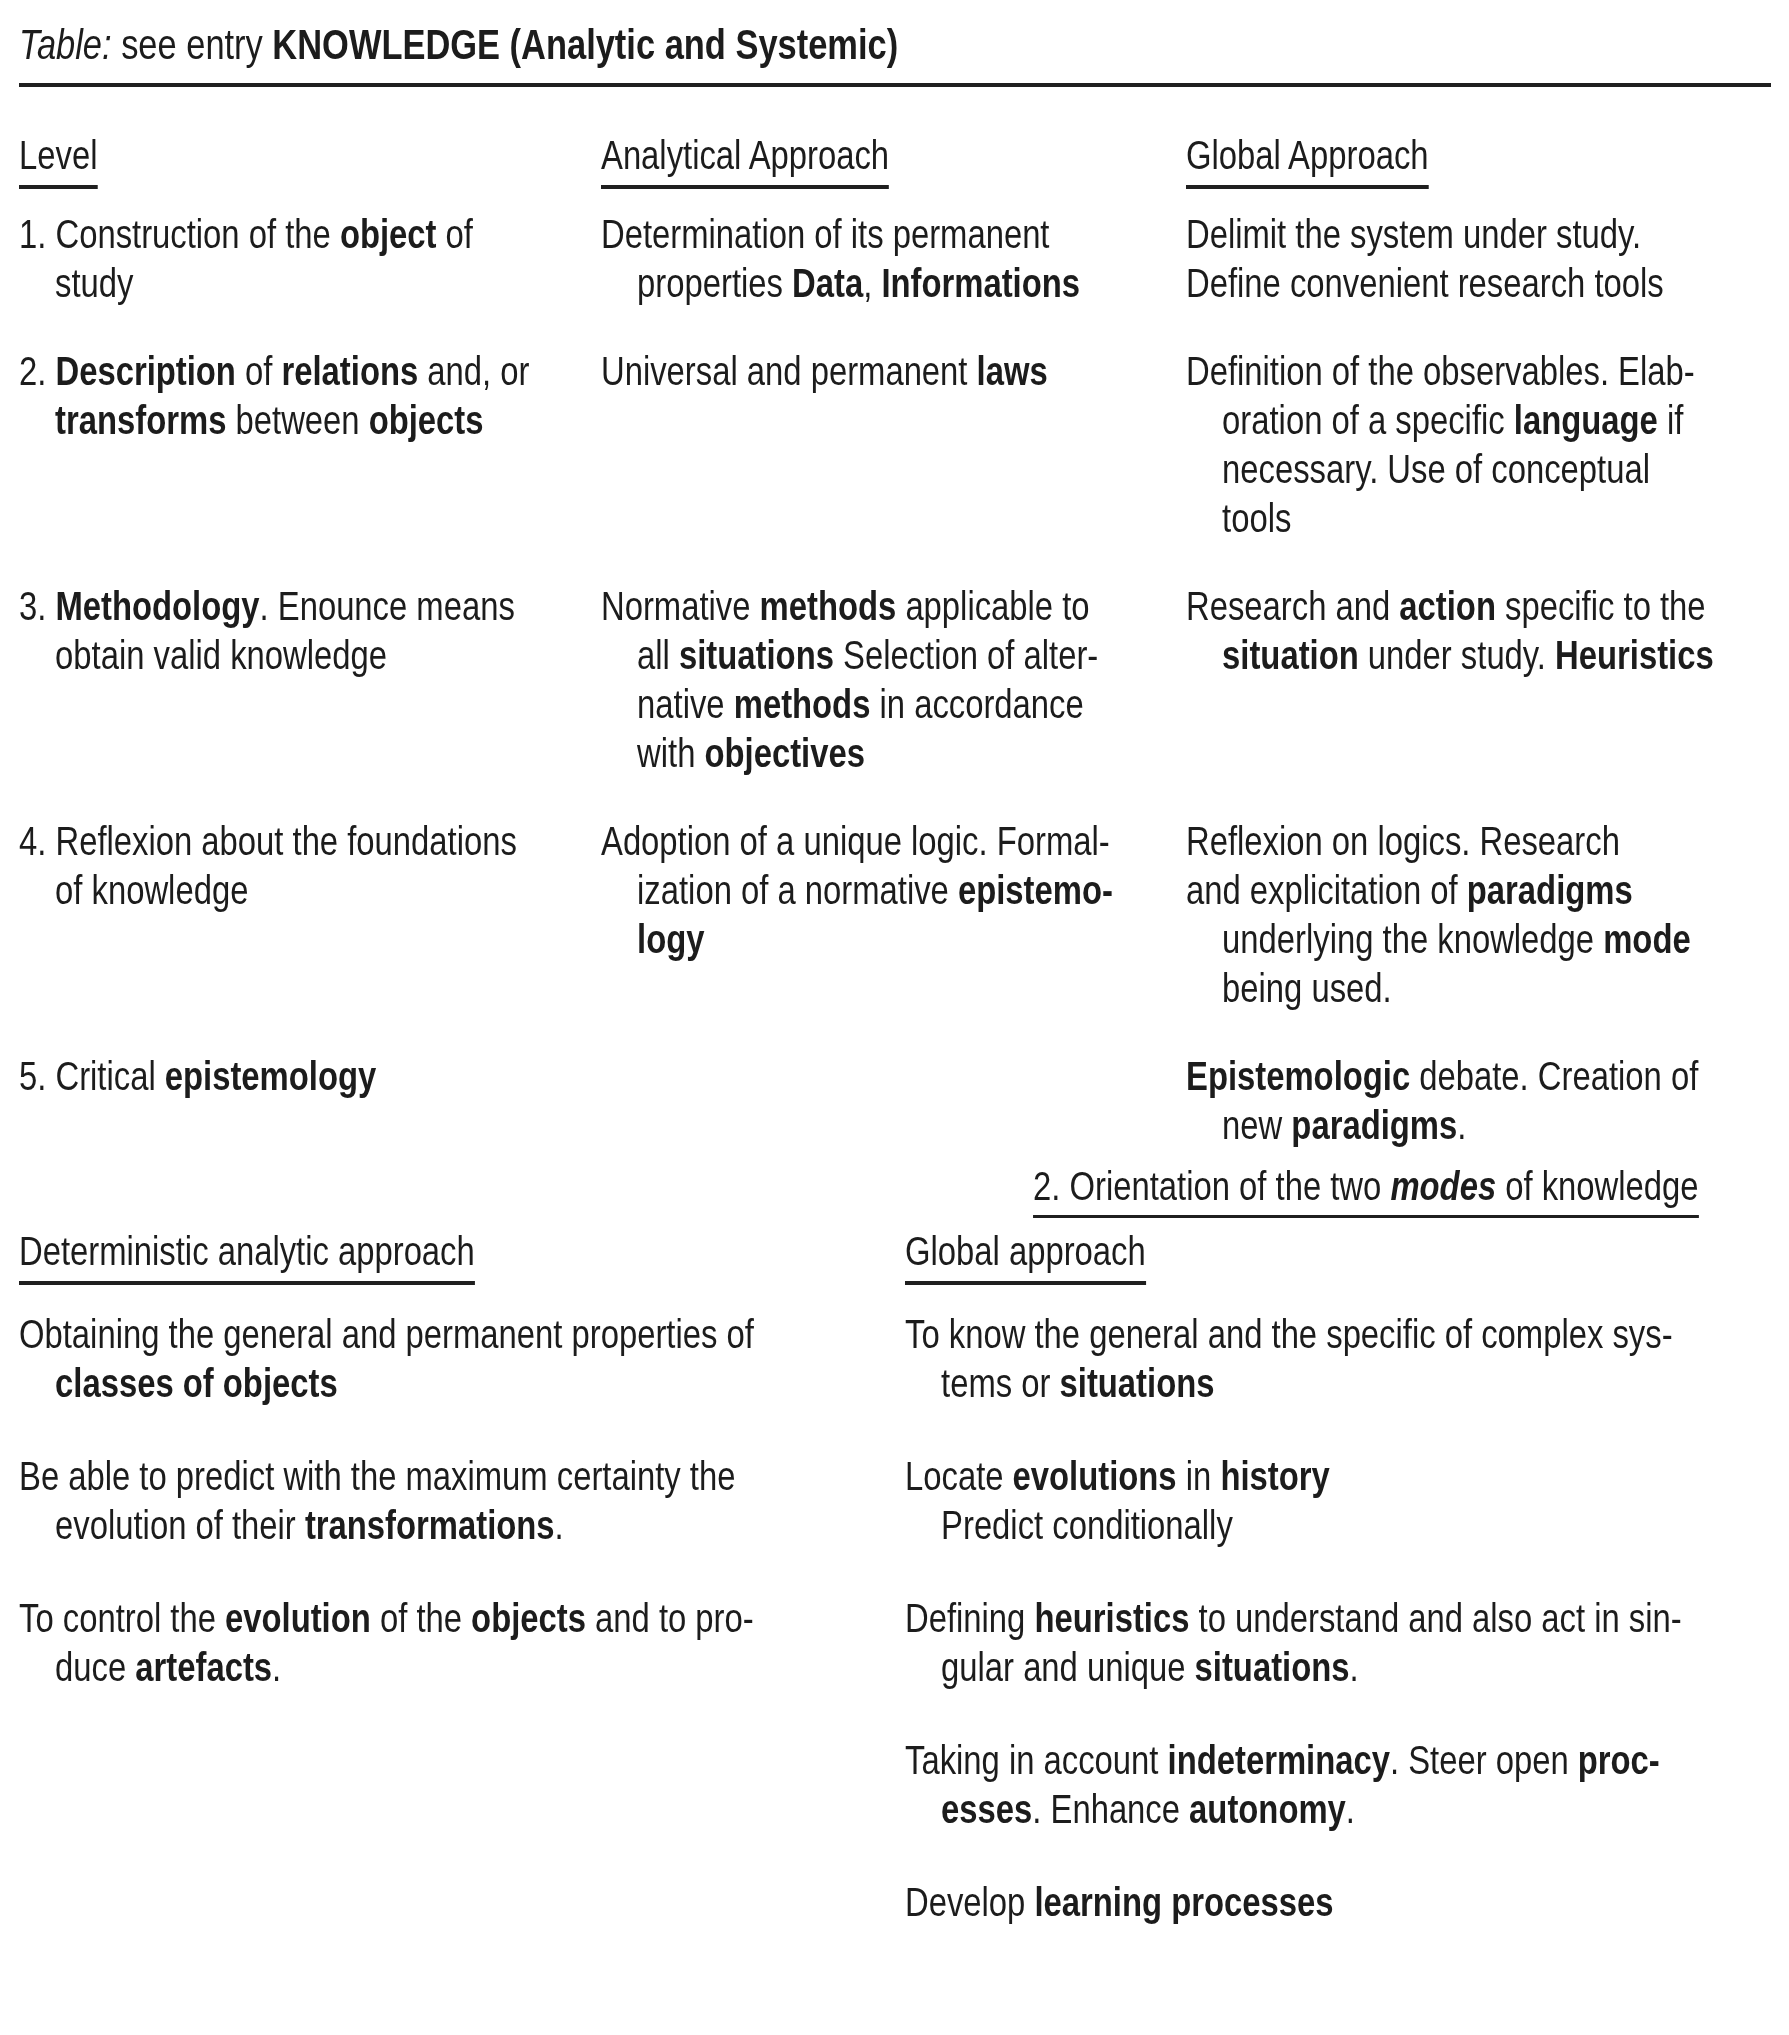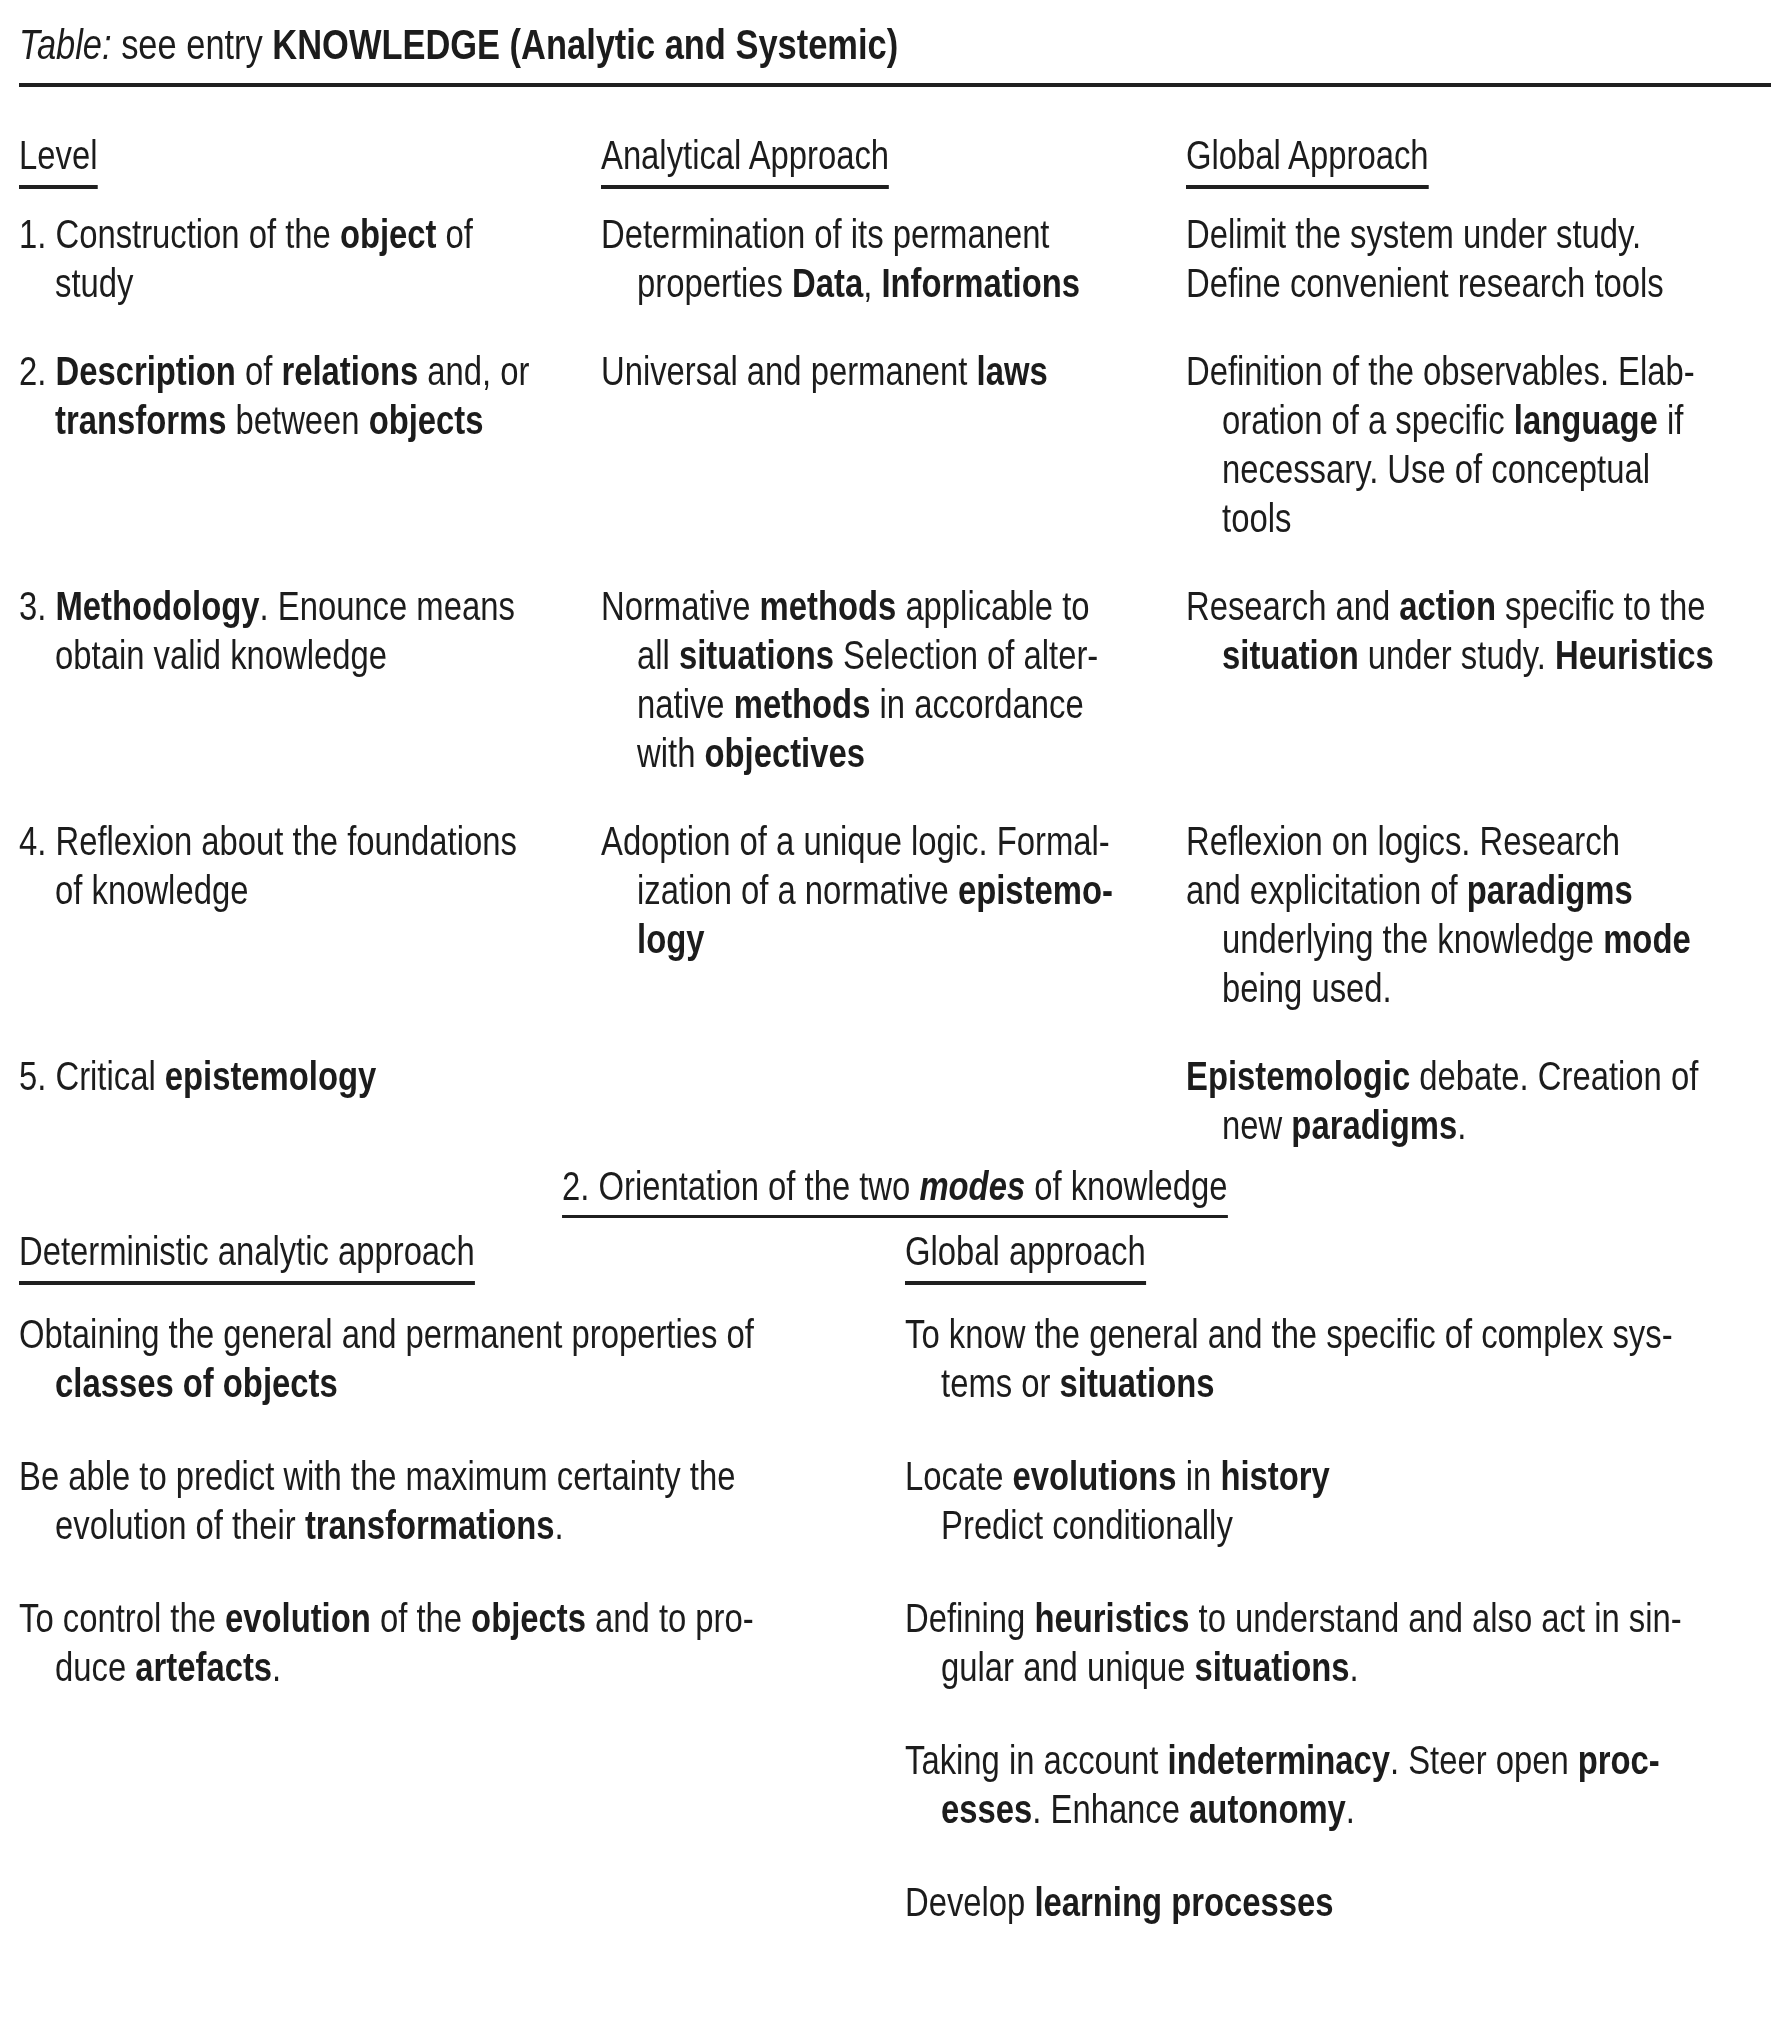--- a/index.html
+++ b/index.html
@@ -25,21 +25,21 @@
   .sec-heading .u{border-bottom:3.8px solid #1f1f1f;padding-bottom:7.6px;}
   .emph{font-weight:700;font-style:italic;}
   
   .tbl{margin-top:44px;}
   .t-row{display:grid;grid-template-columns:582px 585px auto;margin-bottom:39px;}
   .t-row.hdr{margin-bottom:21.4px;margin-top:16px;}
   .col-h{display:inline-block;border-bottom:4.4px solid #1f1f1f;padding-bottom:5px;}
   .ln{white-space:nowrap;}
   .ln.ind{padding-left:44px;}
   
-  .sec2-head{margin-top:11.3px;margin-bottom:16.4px;}
+  .sec2-head{margin-top:11.3px;margin-bottom:16.4px;text-align:right;}
   .cols2{display:grid;grid-template-columns:886px auto;}
   .cols2 .col-h-row{margin-bottom:25px;}
   .para{margin-bottom:44px;}
 </style>
 </head>
 <body>
 
 <div class="page">
 
   <div class="doc-title squish">

